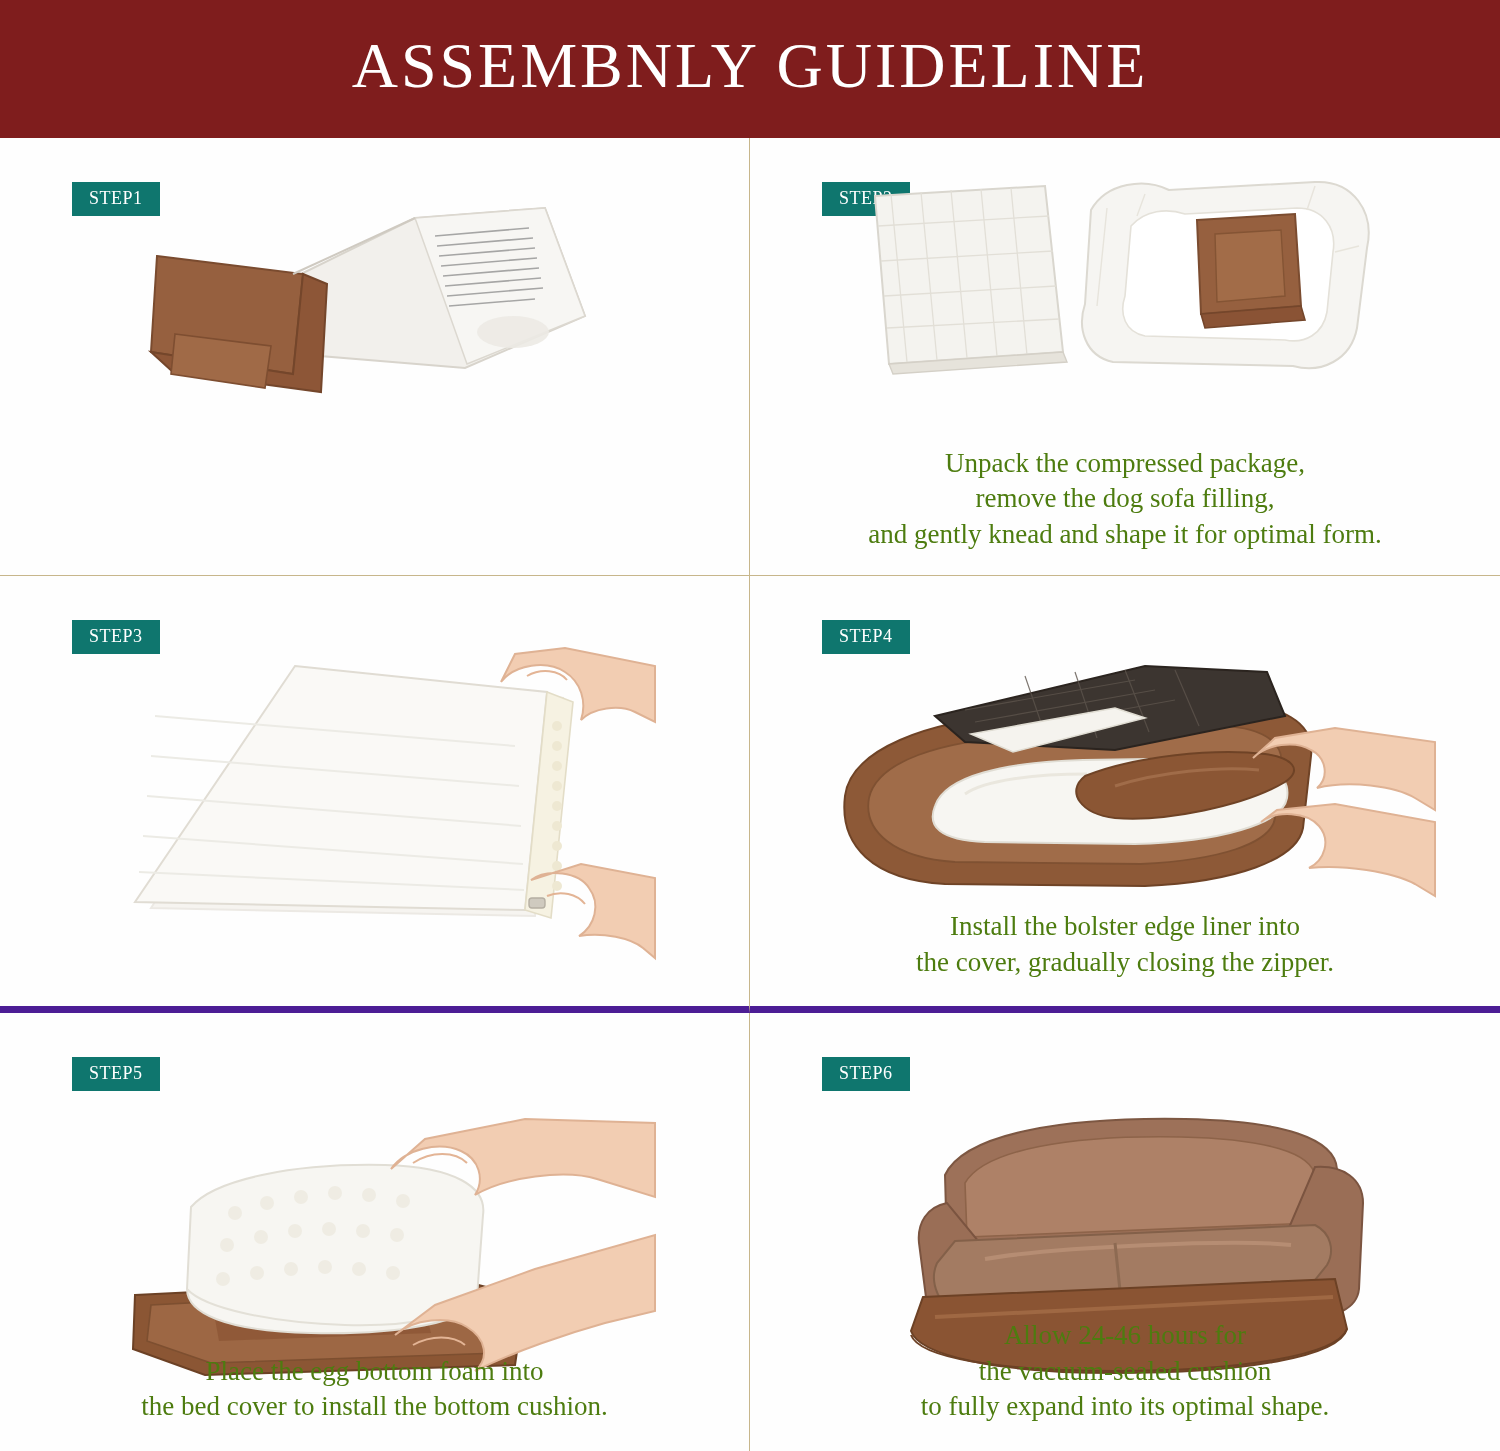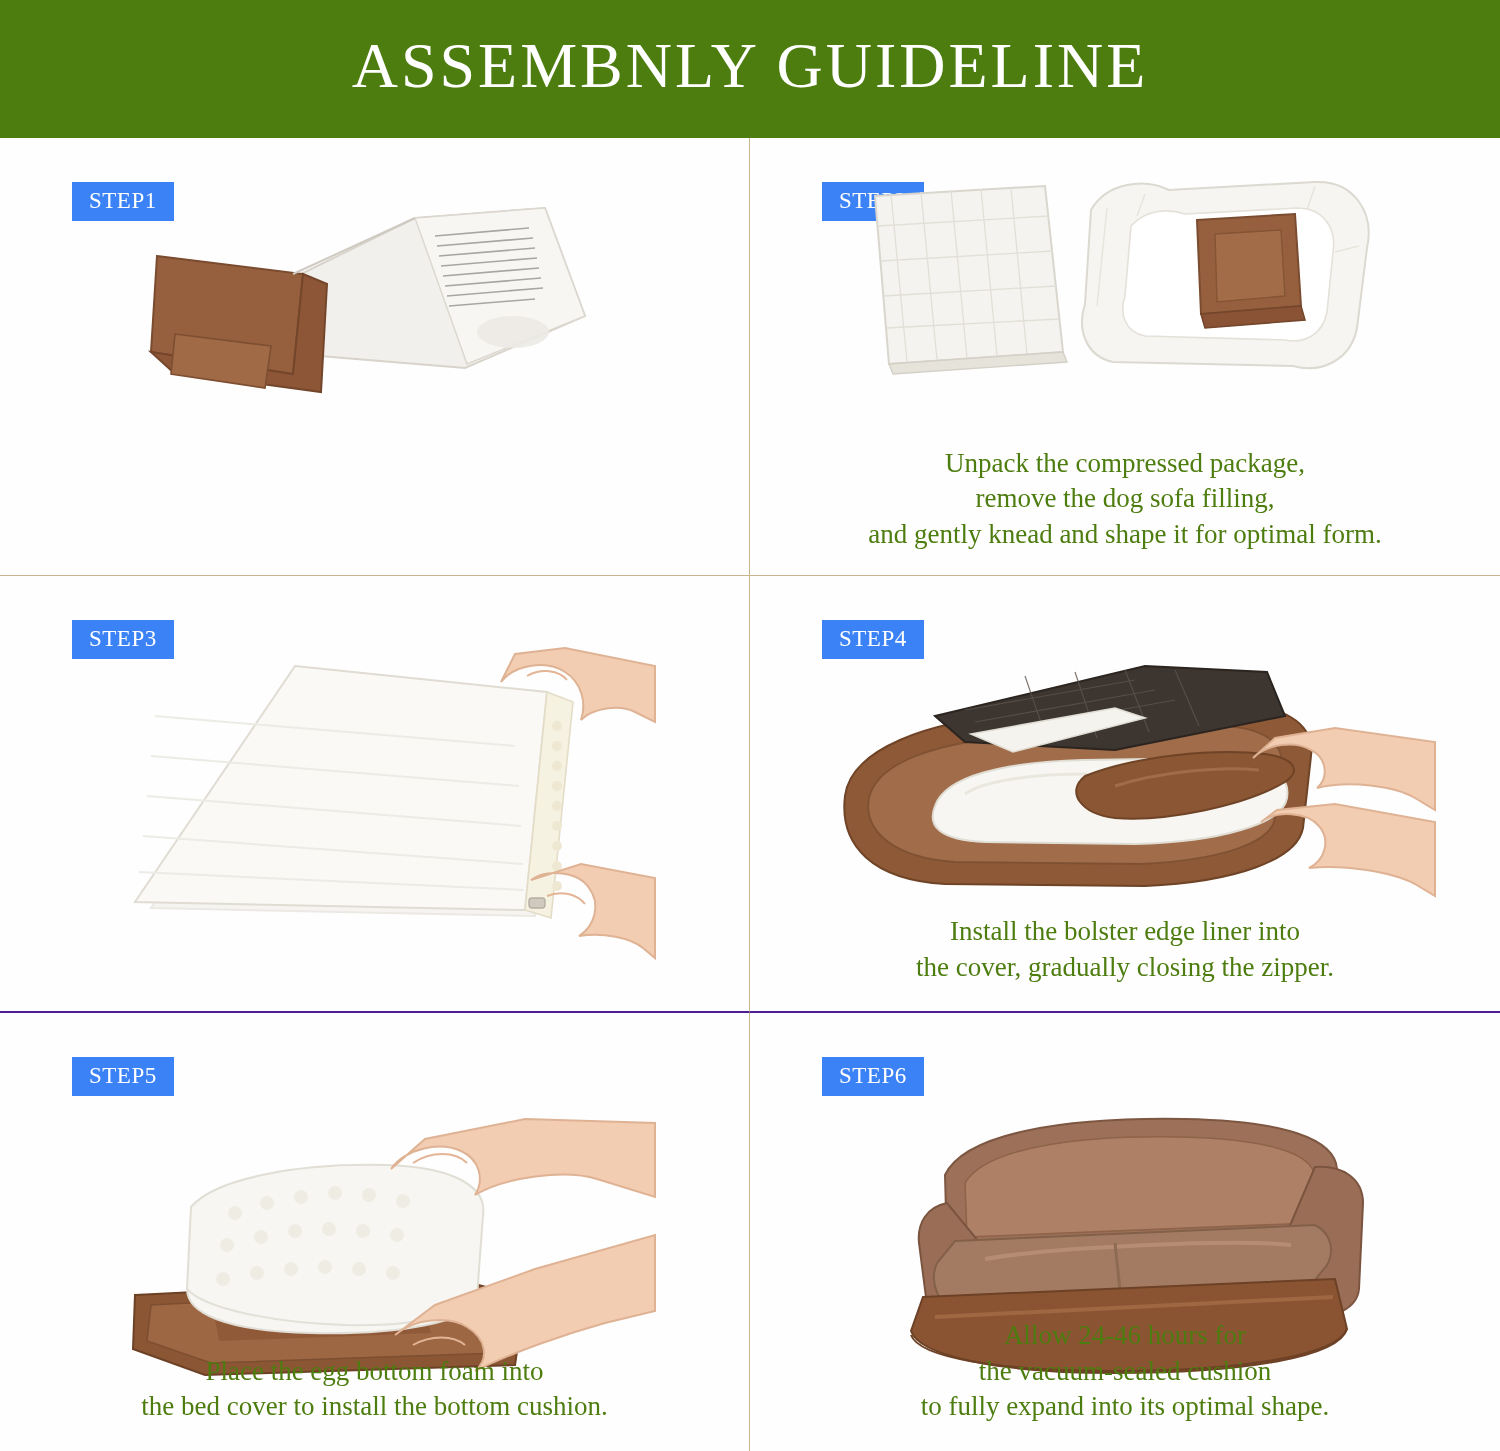--- a/index.html
+++ b/index.html
@@ -19,21 +19,21 @@
     height: 1451px;
     background: #fefefe;
   }
   
   .header {
     position: absolute;
     left: 0;
     top: 0;
     width: 1500px;
     height: 138px;
-    background: #4d7c0f;
+    background: #7f1d1d;
     display: flex;
     align-items: center;
     justify-content: center;
   }
   .header-title {
     color: #ffffff;
     font-size: 64px;
     letter-spacing: 3px;
     font-weight: normal;
     font-family: "Liberation Serif", serif;
@@ -53,27 +53,27 @@
     grid-template-rows: 1fr 1fr 1fr;
   }
   .cell {
     position: relative;
     box-sizing: border-box;
     padding: 28px 24px 16px 24px;
   }
   
   .cell.col-left { border-right: 1px solid #c7b68b; }
   .cell.row-top { border-bottom: 1px solid #c7b68b; }
-  .cell.row-mid { border-bottom: 2px solid #4c1d95; }
+  .cell.row-mid { border-bottom: 7px solid #4c1d95; }
 
   .step-badge {
     display: inline-block;
-    background: #3b82f6;
+    background: #0f766e;
     color: #ffffff;
-    font-size: 23px;
+    font-size: 18px;
     letter-spacing: 0.5px;
     padding: 7px 17px 9px 17px;
     font-family: "Liberation Serif", serif;
     line-height: 1;
     position: absolute;
     left: 72px;
     top: 44px;
   }
   .art {
     position: absolute;

